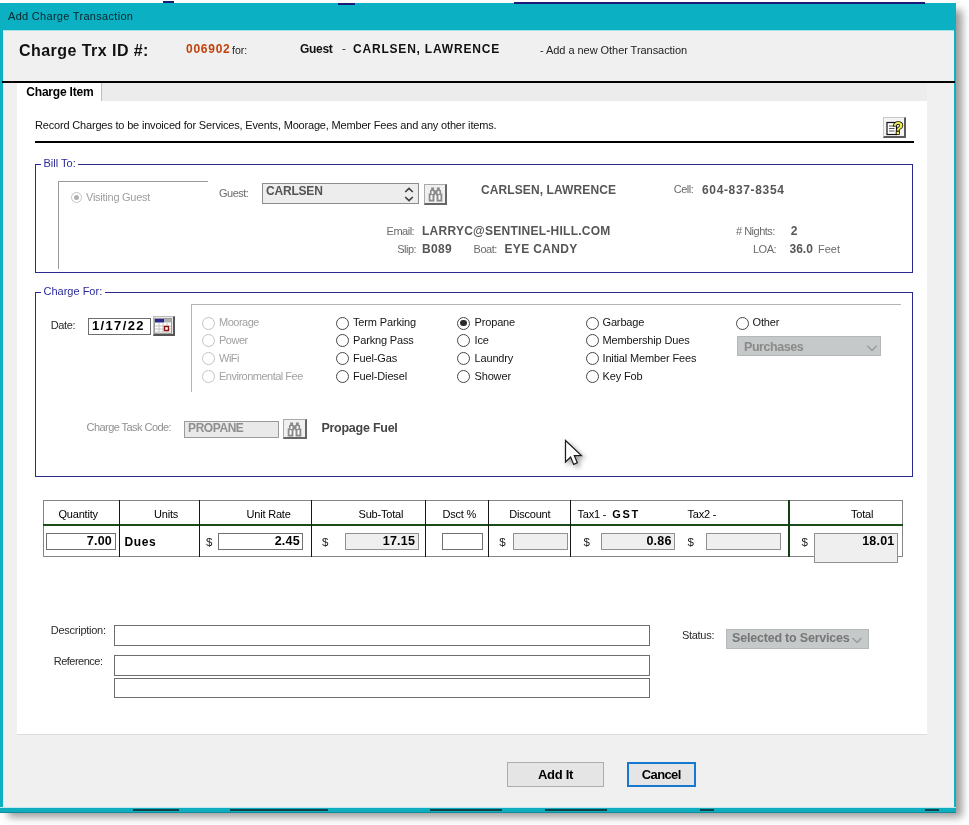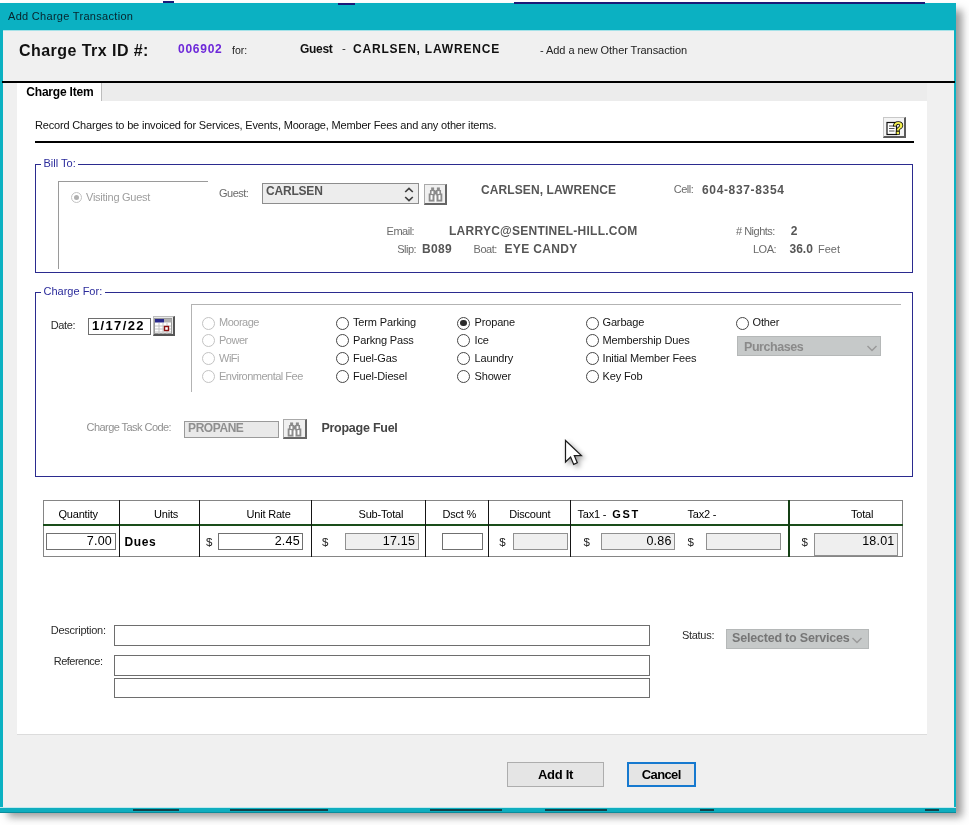--- a/index.html
+++ b/index.html
@@ -14,21 +14,21 @@
   .radio.sel::after { content:""; position:absolute; left:2.1px; top:2.1px;
     width:6.5px; height:6.5px; border-radius:50%; background:#2b2b2b; }
   .radio.dis { border-color:#c3c3c3; }
   .radio.dis.sel::after { background:#b0b0b0; }
   .radio.sm { width:11.5px; height:11.5px; }
   .radio.sm.sel::after { left:2.2px; top:2.2px; width:5px; height:5px; }
   .rlbl { position:absolute; font-size:11px; color:#151515; letter-spacing:-0.15px; }
   .rlbl.dis { color:#a2a2a2; letter-spacing:-0.5px; }
   .inp { position:absolute; background:#fff; border:1px solid #707070; }
   .ginp { position:absolute; background:#efefef; border:1px solid #909090; }
-  .cellnum { font-size:12.5px; font-weight:normal; color:#000; text-align:right;
+  .cellnum { font-size:12.5px; font-weight:bold; color:#000; text-align:right;
     padding-right:2.5px; line-height:14.5px; letter-spacing:0.2px; }
   .doll { position:absolute; font-size:11.5px; color:#1a1a1a; }
   .hdrtxt { position:absolute; font-size:11px; color:#000; letter-spacing:-0.2px; }
   .vline { position:absolute; width:1px; background:#151515; top:500px; height:56.5px; }
 </style>
 </head>
 <body>
 
 <div class="abs" style="left:0; top:3px; width:956px; height:809px; background:#f0f0f0;
   box-shadow:7px 6px 8px -1px rgba(90,90,90,0.62);"></div>
@@ -48,21 +48,21 @@
 <div class="abs" style="left:514px; top:2px; width:411px; height:2px; background:#1a1a78;"></div>
 
 <div class="abs" style="left:133px; top:809.4px; width:46px; height:1.3px; background:#12414a;"></div>
 <div class="abs" style="left:230px; top:809.4px; width:98px; height:1.3px; background:#12414a;"></div>
 <div class="abs" style="left:430px; top:809.4px; width:72px; height:1.3px; background:#12414a;"></div>
 <div class="abs" style="left:545px; top:809.4px; width:62px; height:1.3px; background:#12414a;"></div>
 <div class="abs" style="left:700px; top:809.4px; width:14px; height:1.3px; background:#12414a;"></div>
 <div class="abs" style="left:925px; top:809.4px; width:14px; height:1.3px; background:#12414a;"></div>
 
 <div class="abs b" style="left:19px; top:41.5px; font-size:16px; color:#111; letter-spacing:0.45px;">Charge Trx ID #:</div>
-<div class="abs b" style="left:178px; top:41.5px; font-size:12px; color:#6d28d9; letter-spacing:0.75px;">006902</div>
+<div class="abs b" style="left:186px; top:41.5px; font-size:12px; color:#c2410c; letter-spacing:0.75px;">006902</div>
 <div class="abs" style="left:232px; top:43.5px; font-size:10.5px; color:#222;">for:</div>
 <div class="abs b" style="left:300px; top:41.5px; font-size:12px; color:#111; letter-spacing:-0.3px;">Guest</div>
 <div class="abs" style="left:342px; top:41.5px; font-size:11.5px; color:#222;">-</div>
 <div class="abs b" style="left:353px; top:41.5px; font-size:12px; color:#111; letter-spacing:0.8px;">CARLSEN, LAWRENCE</div>
 <div class="abs" style="left:540px; top:43.5px; font-size:11px; color:#222; letter-spacing:-0.05px;">- Add a new Other Transaction</div>
 
 <div class="abs" style="left:2px; top:81px; width:953px; height:2px; background:#000;"></div>
 
 <div class="abs" style="left:17px; top:83px; width:910px; height:18px; background:#ececec;"></div>
 <div class="abs" style="left:17px; top:83px; width:85px; height:19px; background:#fff;
@@ -125,21 +125,21 @@
       <rect x="5.8" y="7.6" width="1.4" height="5"></rect>
     </g>
   </svg>
 </div>
 
 <div class="val" style="left:481px; top:182.6px; letter-spacing:0.1px;">CARLSEN, LAWRENCE</div>
 <div class="lbl" style="left:673.7px; top:183.4px;">Cell:</div>
 <div class="val" style="left:702px; top:183px; letter-spacing:0.65px;">604-837-8354</div>
 
 <div class="lbl" style="left:386.6px; top:224.6px;">Email:</div>
-<div class="val" style="left:422px; top:224.2px; letter-spacing:0.25px;margin-left:27px;">LARRYC@SENTINEL-HILL.COM</div>
+<div class="val" style="left:422px; top:224.2px; letter-spacing:0.25px;">LARRYC@SENTINEL-HILL.COM</div>
 <div class="lbl" style="left:736px; top:224.6px;"># Nights:</div>
 <div class="val" style="left:790.7px; top:224.2px;">2</div>
 
 <div class="lbl" style="left:397.2px; top:242.8px;">Slip:</div>
 <div class="val" style="left:422px; top:242.4px; letter-spacing:0.35px;">B089</div>
 <div class="lbl" style="left:473.6px; top:242.8px;">Boat:</div>
 <div class="val" style="left:504.5px; top:242.4px; letter-spacing:0.35px;">EYE CANDY</div>
 <div class="lbl" style="left:753px; top:242.8px;">LOA:</div>
 <div class="val" style="left:789.5px; top:242.4px;">36.0</div>
 <div class="lbl" style="left:818px; top:242.8px; letter-spacing:0;">Feet</div>
@@ -281,21 +281,21 @@
 <div class="doll" style="left:322px; top:535.5px;">$</div>
 <div class="ginp cellnum" style="left:344.6px; top:533px; width:74px; height:16.5px;">17.15</div>
 <div class="inp" style="left:442.4px; top:533px; width:41px; height:16.5px;"></div>
 <div class="doll" style="left:499.3px; top:535.5px;">$</div>
 <div class="ginp" style="left:513.2px; top:533px; width:54.5px; height:16.5px;"></div>
 <div class="doll" style="left:583.5px; top:535.5px;">$</div>
 <div class="ginp cellnum" style="left:600.9px; top:533px; width:74.2px; height:16.5px;">0.86</div>
 <div class="doll" style="left:687.5px; top:535.5px;">$</div>
 <div class="ginp" style="left:706.4px; top:533px; width:74.3px; height:16.5px;"></div>
 <div class="doll" style="left:801.5px; top:535.5px;">$</div>
-<div class="ginp cellnum" style="left:814.2px; top:533px; width:83.8px; height:23px;">18.01</div>
+<div class="ginp cellnum" style="left:814.2px; top:533px; width:83.8px; height:30px;">18.01</div>
 
 <div class="abs" style="left:50.8px; top:624.4px; font-size:11px; color:#2a2a2a; letter-spacing:-0.26px;">Description:</div>
 <div class="inp" style="left:114px; top:625px; width:536px; height:20.5px; border-color:#6e6e6e;"></div>
 <div class="abs" style="left:682px; top:629.1px; font-size:11px; color:#2a2a2a; letter-spacing:-0.3px;">Status:</div>
 <div class="abs" style="left:726px; top:629.4px; width:143px; height:19.5px; background:#c6c9c9; border:1px solid #b5b8b8;"></div>
 <div class="abs b" style="left:732px; top:631.2px; font-size:12.5px; color:#767676; letter-spacing:-0.2px;">Selected to Services</div>
 <svg class="abs" width="12" height="8" viewBox="0 0 12 8" style="left:851px; top:637px;">
   <polyline points="1.5,1 6,5.5 10.5,1" fill="none" stroke="#9a9a9a" stroke-width="1.5"></polyline>
 </svg>
 

